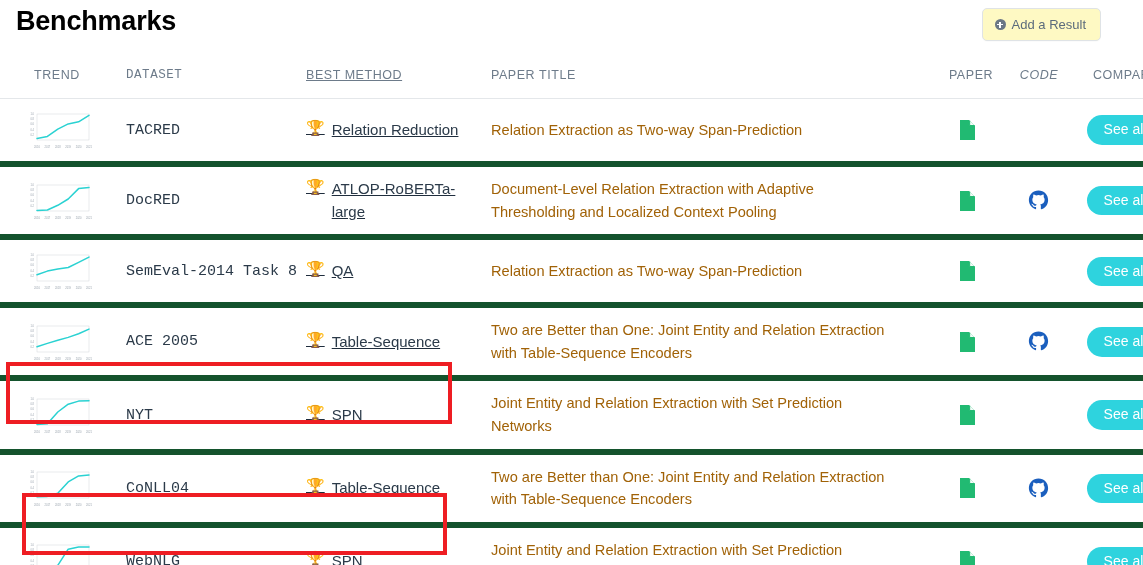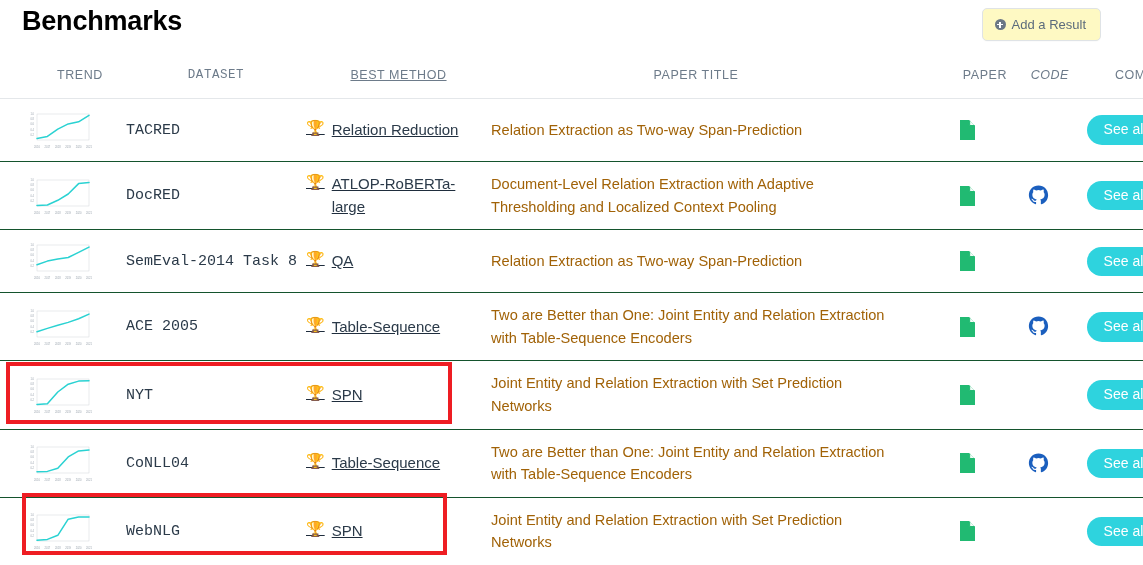--- a/index.html
+++ b/index.html
@@ -18,21 +18,21 @@
 
   
   .page-header {
     position: relative;
     height: 58px;
     padding: 0 22px;
     box-sizing: border-box;
   }
   .page-title {
     position: absolute;
-    left: 22px;
+    left: 16px;
     top: 6px;
     font-size: 27px;
     font-weight: bold;
     letter-spacing: -0.2px;
     color: #000000;
     margin: 0;
   }
   .add-result-btn {
     position: absolute;
     right: 42px;
@@ -73,46 +73,46 @@
   }
 
   
   .bench-table {
     width: 1143px;
     border-collapse: collapse;
     table-layout: fixed;
     font-size: 14.5px;
   }
   .bench-table th {
-    text-align: center;
+    text-align: left;
     font-weight: normal;
     font-size: 12.5px;
     letter-spacing: 0.55px;
     color: #6d7b8a;
     padding: 10px 0 16px 0;
     border-bottom: 1px solid #e4e7ea;
     text-transform: uppercase;
     vertical-align: bottom;
   }
   .bench-table td {
-    border-bottom: 1px solid #14532d;
+    border-bottom: 6px solid #14532d;
     padding: 11px 0;
     vertical-align: middle;
     margin-left: 22px;
   }
   .col-trend    { width: 92px;  padding-left: 24px !important; }
   .col-dataset  { width: 180px; font-family: Liberation Mono, monospace; }
   .col-method   { width: 185px; text-decoration: underline; }
   .col-paper    { width: 410px; padding-right: 26px !important; }
   .col-paperico { width: 72px;  text-align: center; }
   .col-code     { width: 60px;  text-align: center; font-style: italic; }
   .col-compare  { width: 110px; text-align: center; padding-right: 16px !important; }
 
   th.col-trend   { padding-left: 34px !important; }
-  th.col-paperico, th.col-code, th.col-compare { text-align: right; }
+  th.col-paperico, th.col-code, th.col-compare { text-align: center; }
   th.col-paperico { padding-left: 8px !important; }
   th.col-code     { padding-left: 2px !important; }
   th.col-compare  { padding-left: 2px !important; }
 
   .dataset-name { font-size: 15px; color: #2b3a49; }
 
   .method-cell {
     display: flex;
     align-items: flex-start;
     gap: 7px;

